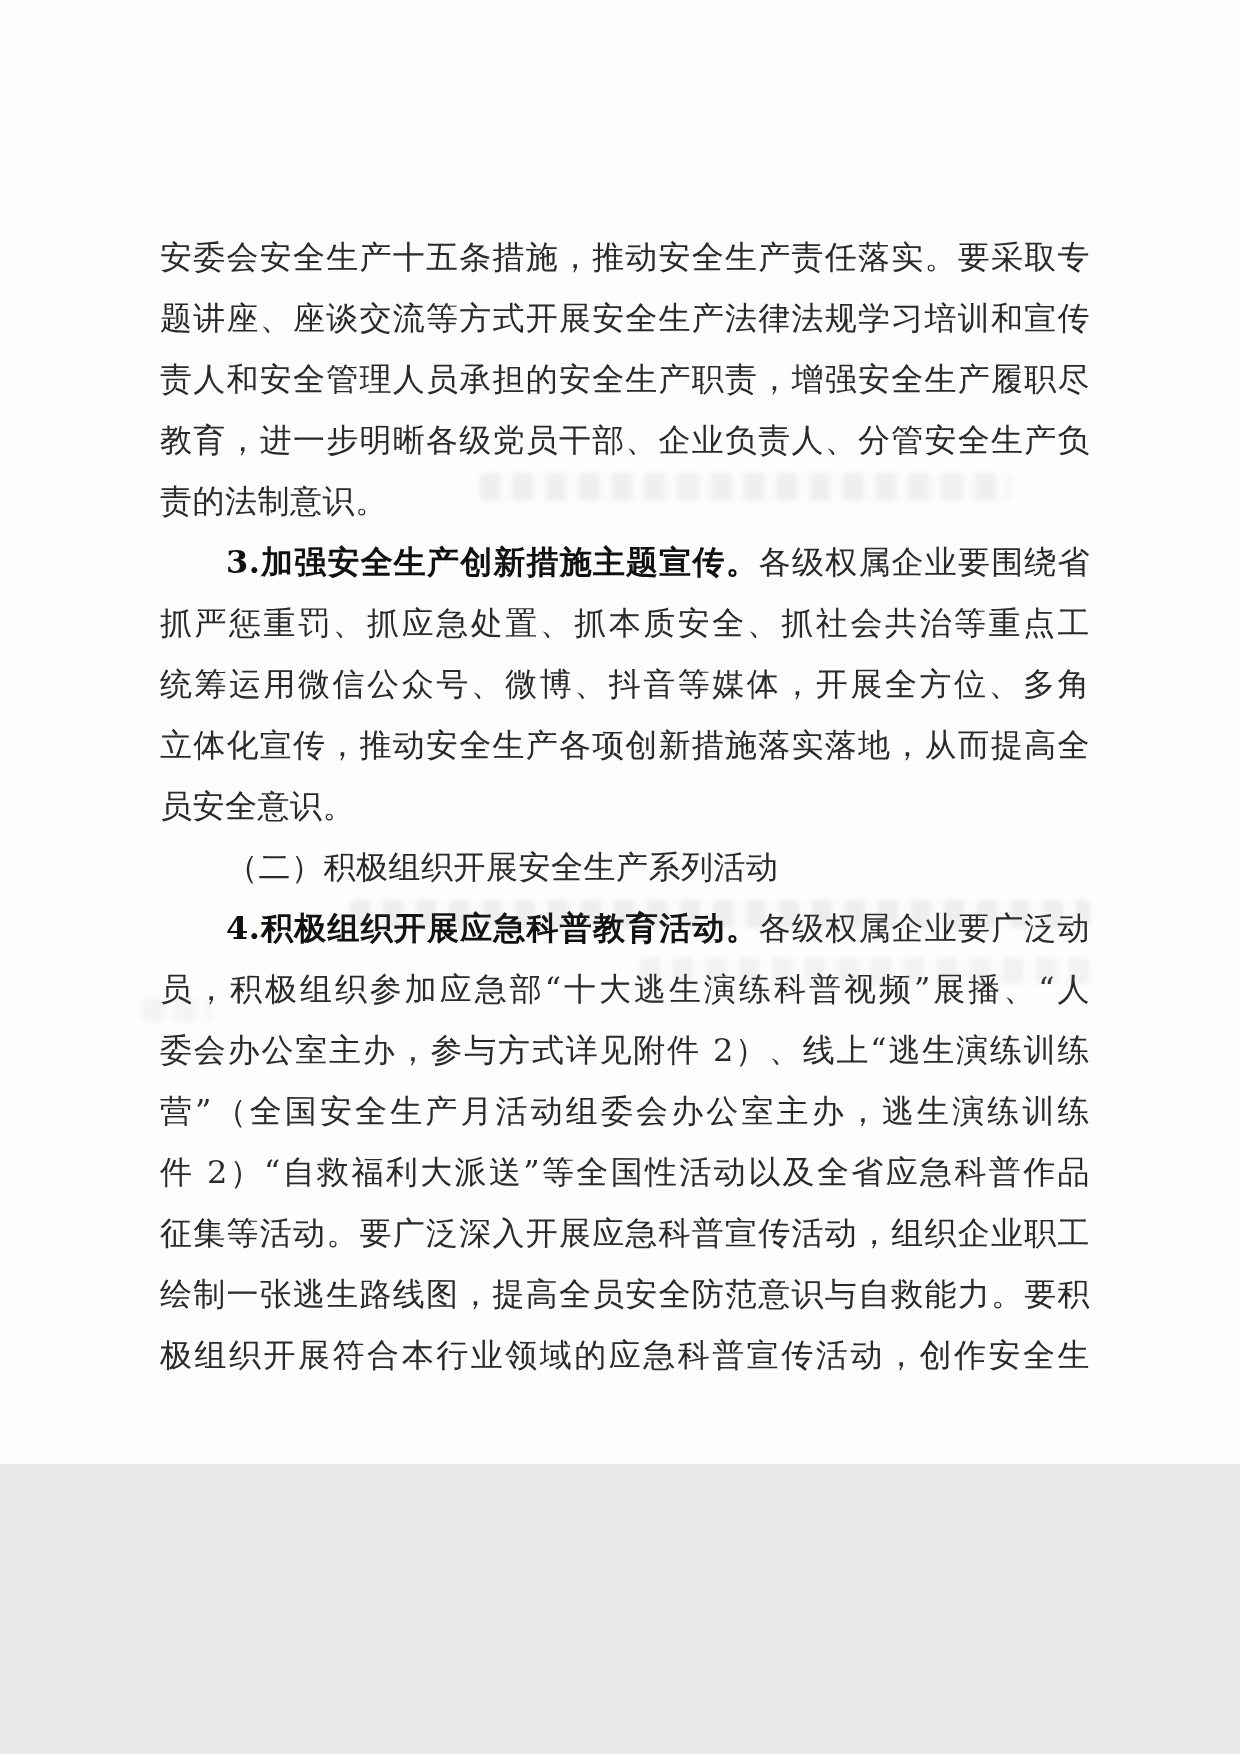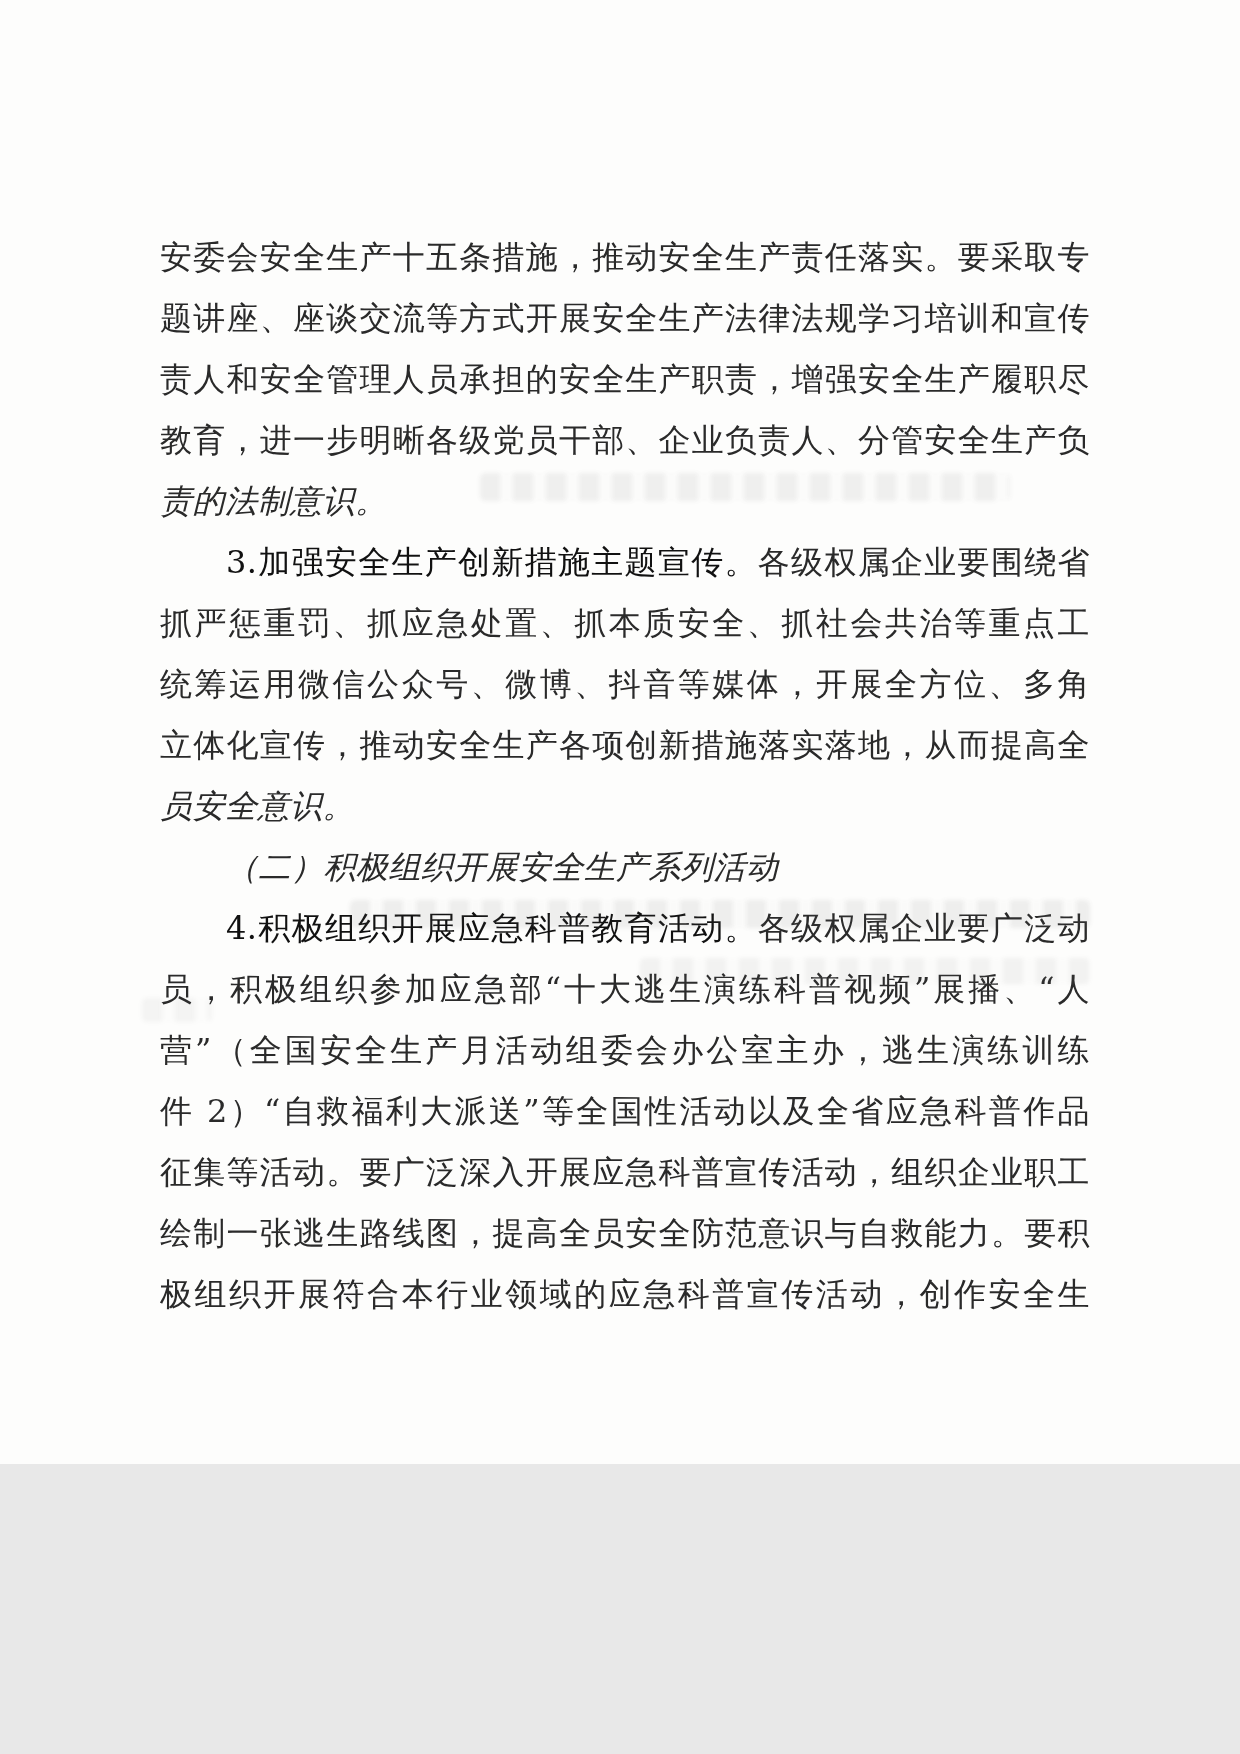--- a/index.html
+++ b/index.html
@@ -25,23 +25,23 @@
     font-size: 32px;
     line-height: 61px;
     height: 61px;
     overflow: hidden;
     text-align: justify;
     text-align-last: justify;
     text-justify: inter-character;
     letter-spacing: 0.5px;
     color: #2a2a2a;
   }
-  .line b { font-weight: normal; color: #111; margin-top: 48px; }
+  .line b { font-weight: bold; color: #111; margin-top: 48px; }
   .indent { text-indent: 66px; }
-  .par-end { text-align-last: left; font-style: italic; }
+  .par-end { text-align-last: left; }
   .footer {
     position: absolute;
     top: 1593px;
     left: 0;
     width: 100%;
     height: 48px;
     line-height: 48px;
     text-align: center;
     font-size: 29px;
     letter-spacing: 5px;
@@ -78,20 +78,21 @@
     <p class="line">抓严惩重罚、抓应急处置、抓本质安全、抓社会共治等重点工作，</p>
     <p class="line">统筹运用微信公众号、微博、抖音等媒体，开展全方位、多角度、</p>
     <p class="line">立体化宣传，推动安全生产各项创新措施落实落地，从而提高全</p>
     <p class="line par-end">员安全意识。</p>
 
     <p class="line indent par-end">（二）积极组织开展安全生产系列活动</p>
 
     <p class="line indent"><b>4.积极组织开展应急科普教育活动。</b><span>各级权属企业要广泛动</span></p>
 
     <p class="line">员，积极组织参加应急部“十大逃生演练科普视频”展播、“人</p>
+    <p class="line">委会办公室主办，参与方式详见附件 2）、线上“逃生演练训练</p>
     <p class="line">营”（全国安全生产月活动组委会办公室主办，逃生演练训练</p>
     <p class="line">件 2）“自救福利大派送”等全国性活动以及全省应急科普作品</p>
     <p class="line">征集等活动。要广泛深入开展应急科普宣传活动，组织企业职工</p>
     <p class="line">绘制一张逃生路线图，提高全员安全防范意识与自救能力。要积</p>
     <p class="line">极组织开展符合本行业领域的应急科普宣传活动，创作安全生产、</p>
   </div>
 
   <div class="ghost ghost1"></div>
   <div class="ghost ghost2"></div>
   <div class="ghost ghost3"></div>

